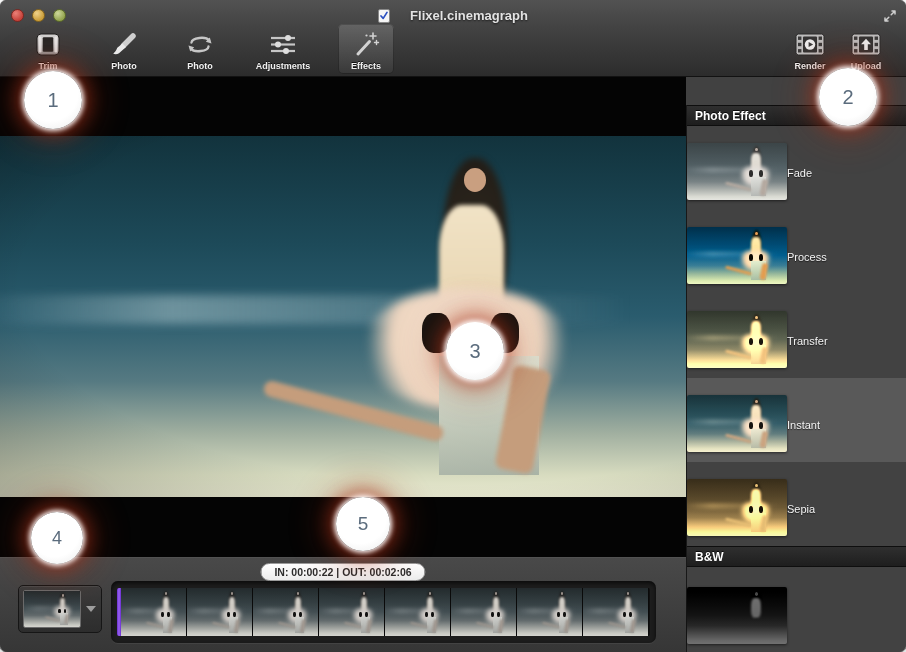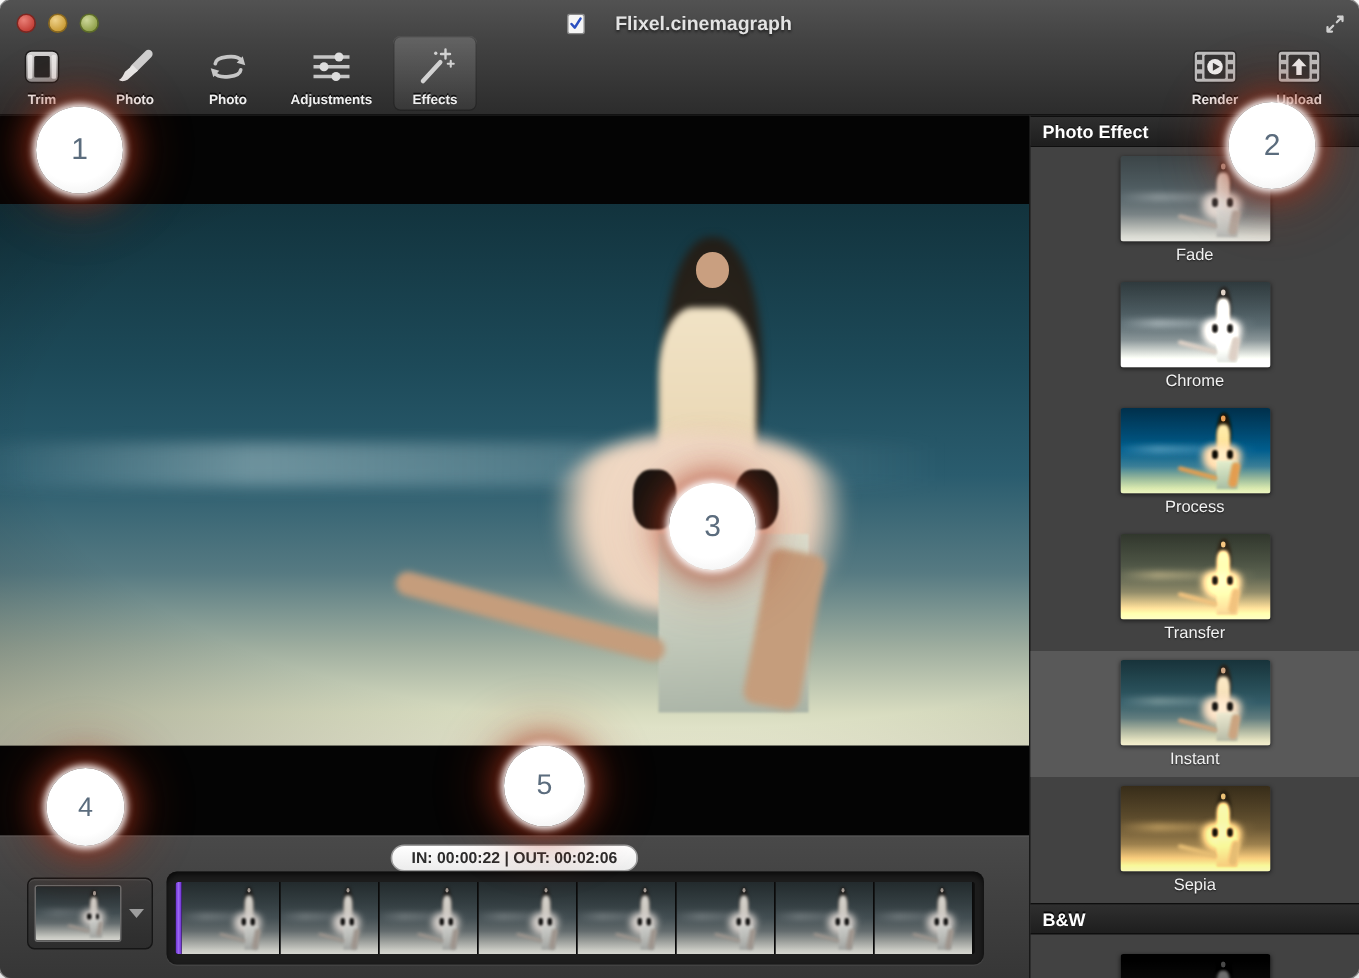--- a/index.html
+++ b/index.html
@@ -11,21 +11,21 @@
   .header{position:relative;height:77px;background:linear-gradient(180deg,#525252 0%,#434343 35%,#2c2c2c 100%);
           border-bottom:1px solid #121212;}
   .traffic{position:absolute;top:9px;left:11px;display:flex;gap:8px;}
   .light{width:13px;height:13px;border-radius:50%;}
   .light.red{background:radial-gradient(circle at 35% 30%,#ea8077,#c5423a 70%);border:1px solid #7e2620;}
   .light.yellow{background:radial-gradient(circle at 35% 30%,#efd28a,#cb9e3a 70%);border:1px solid #8a681d;}
   .light.green{background:radial-gradient(circle at 35% 30%,#cdd79a,#93a34e 70%);border:1px solid #5c6c28;}
   .title-wrap{position:absolute;top:8px;left:0;width:100%;display:flex;justify-content:center;align-items:center;gap:20px;
               color:#e3e3e3;font-size:13px;font-weight:600;text-shadow:0 1px 2px rgba(0,0,0,.6);}
   .expand{position:absolute;top:8px;right:9px;width:15px;height:15px;display:flex;align-items:center;justify-content:center;}
-  .tb-left{position:absolute;left:0;top:24px;display:flex;gap:6px;}
+  .tb-left{position:absolute;left:20px;top:24px;display:flex;gap:20px;}
   .tb-right{position:absolute;right:12px;top:24px;display:flex;}
   .tb-btn{width:56px;height:50px;display:flex;flex-direction:column;align-items:center;justify-content:flex-end;
           padding-bottom:2px;border-radius:5px;cursor:default;}
   .tb-btn.wide{width:70px;}
   .tb-btn .ticon{height:32px;display:flex;align-items:center;justify-content:center;}
   .tb-btn .tlbl{font-size:9px;font-weight:bold;color:#f0f0f0;text-shadow:0 -1px 0 rgba(0,0,0,.7);line-height:12px;}
   .tb-btn.active{background:linear-gradient(180deg,rgba(255,255,255,.17),rgba(255,255,255,.05));
                  box-shadow:inset 0 0 0 1px rgba(0,0,0,.35),inset 0 1px 0 rgba(255,255,255,.14);}
 
   
@@ -82,26 +82,26 @@
   .preview-chev{flex:1;display:flex;align-items:center;justify-content:center;}
   .chev-down{width:0;height:0;border-left:5px solid transparent;border-right:5px solid transparent;border-top:6px solid #9d9d9d;}
   .filmstrip{position:absolute;left:111px;top:23px;width:545px;height:62px;background:#1d1d1d;border-radius:7px;
              box-shadow:inset 0 2px 4px rgba(0,0,0,.7),0 1px 0 rgba(255,255,255,.06);padding:7px 6px;}
   .frames{position:relative;display:flex;height:48px;background:#101010;overflow:hidden;border-radius:2px;}
   .playhead{width:4px;height:48px;flex:0 0 4px;background:linear-gradient(90deg,#6a2dd0,#9a66f2 50%,#6a2dd0);z-index:2;}
   .frame{width:66px;height:48px;flex:0 0 66px;border-right:1px solid #0a0a0a;overflow:hidden;}
   .frame .mini{width:100%;height:100%;}
 
   
-  .panel{width:220px;background:#424242;border-left:1px solid #181818;display:flex;flex-direction:column;}
+  .panel{width:220px;background:#424242;border-left:1px solid #181818;display:flex;flex-direction:column;margin-top:28px;}
   .section-header{height:21px;flex:0 0 21px;background:linear-gradient(180deg,#2f2f2f,#1e1e1e);
                   border-top:1px solid #0e0e0e;border-bottom:1px solid #0e0e0e;
                   color:#ffffff;font-size:12px;font-weight:bold;line-height:20px;padding-left:8px;
                   text-shadow:0 -1px 0 rgba(0,0,0,.8);}
-  .effect-item{height:84px;flex:0 0 84px;display:flex;flex-direction:column;align-items:center;padding-top:6px;cursor:default;}
+  .effect-item{height:84px;flex:0 0 84px;display:flex;flex-direction:row;align-items:center;padding-top:6px;cursor:default;}
   .effect-item.selected{background:#595959;}
   .effect-thumb{width:100px;height:57px;border-radius:2px;overflow:hidden;box-shadow:0 1px 3px rgba(0,0,0,.55);}
   .effect-thumb .mini{width:100%;height:100%;}
   .effect-label{margin-top:3px;font-size:11px;color:#f2f2f2;text-shadow:0 1px 1px rgba(0,0,0,.6);}
   .effect-item.partial{padding-top:13px;}
 
   
   .callout{position:absolute;border-radius:50%;display:flex;align-items:center;justify-content:center;
            background:radial-gradient(circle at 45% 38%,#ffffff 58%,#f4f4f4 78%,#e2e2e2 100%);
            color:#5b6c7d;font-size:20px;z-index:50;
@@ -429,37 +429,20 @@
               <div class="ph ph-legL"></div>
               <div class="ph ph-legR"></div>
               <div class="ph ph-gloveL"></div>
               <div class="ph ph-gloveR"></div>
             </div>
           </div>
         <div class="effect-label">Fade</div>
       </div>
       <div class="effect-item">
         <div class="effect-thumb">
-            <div class="mini fx-chrome">
-              <div class="ph ph-streak"></div>
-              <div class="ph ph-hair"></div>
-              <div class="ph ph-face"></div>
-              <div class="ph ph-body"></div>
-              <div class="ph ph-skirt"></div>
-              <div class="ph ph-cube"></div>
-              <div class="ph ph-legL"></div>
-              <div class="ph ph-legR"></div>
-              <div class="ph ph-gloveL"></div>
-              <div class="ph ph-gloveR"></div>
-            </div>
-          </div>
-        <div class="effect-label">Chrome</div>
-      </div>
-      <div class="effect-item">
-        <div class="effect-thumb">
             <div class="mini fx-process">
               <div class="ph ph-streak"></div>
               <div class="ph ph-hair"></div>
               <div class="ph ph-face"></div>
               <div class="ph ph-body"></div>
               <div class="ph ph-skirt"></div>
               <div class="ph ph-cube"></div>
               <div class="ph ph-legL"></div>
               <div class="ph ph-legR"></div>
               <div class="ph ph-gloveL"></div>

